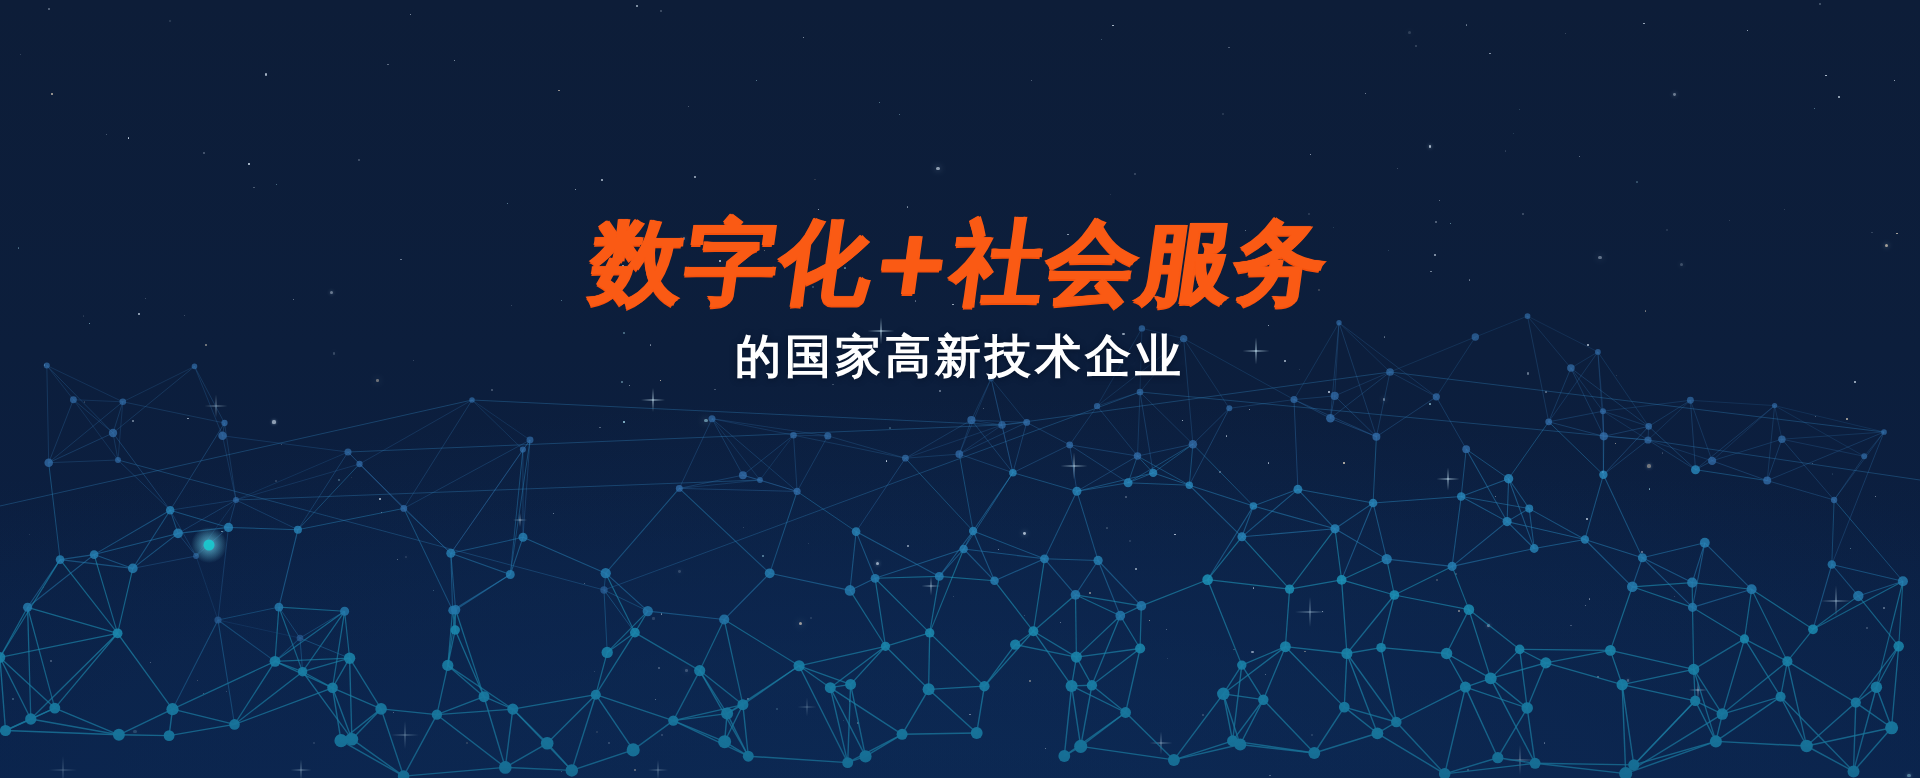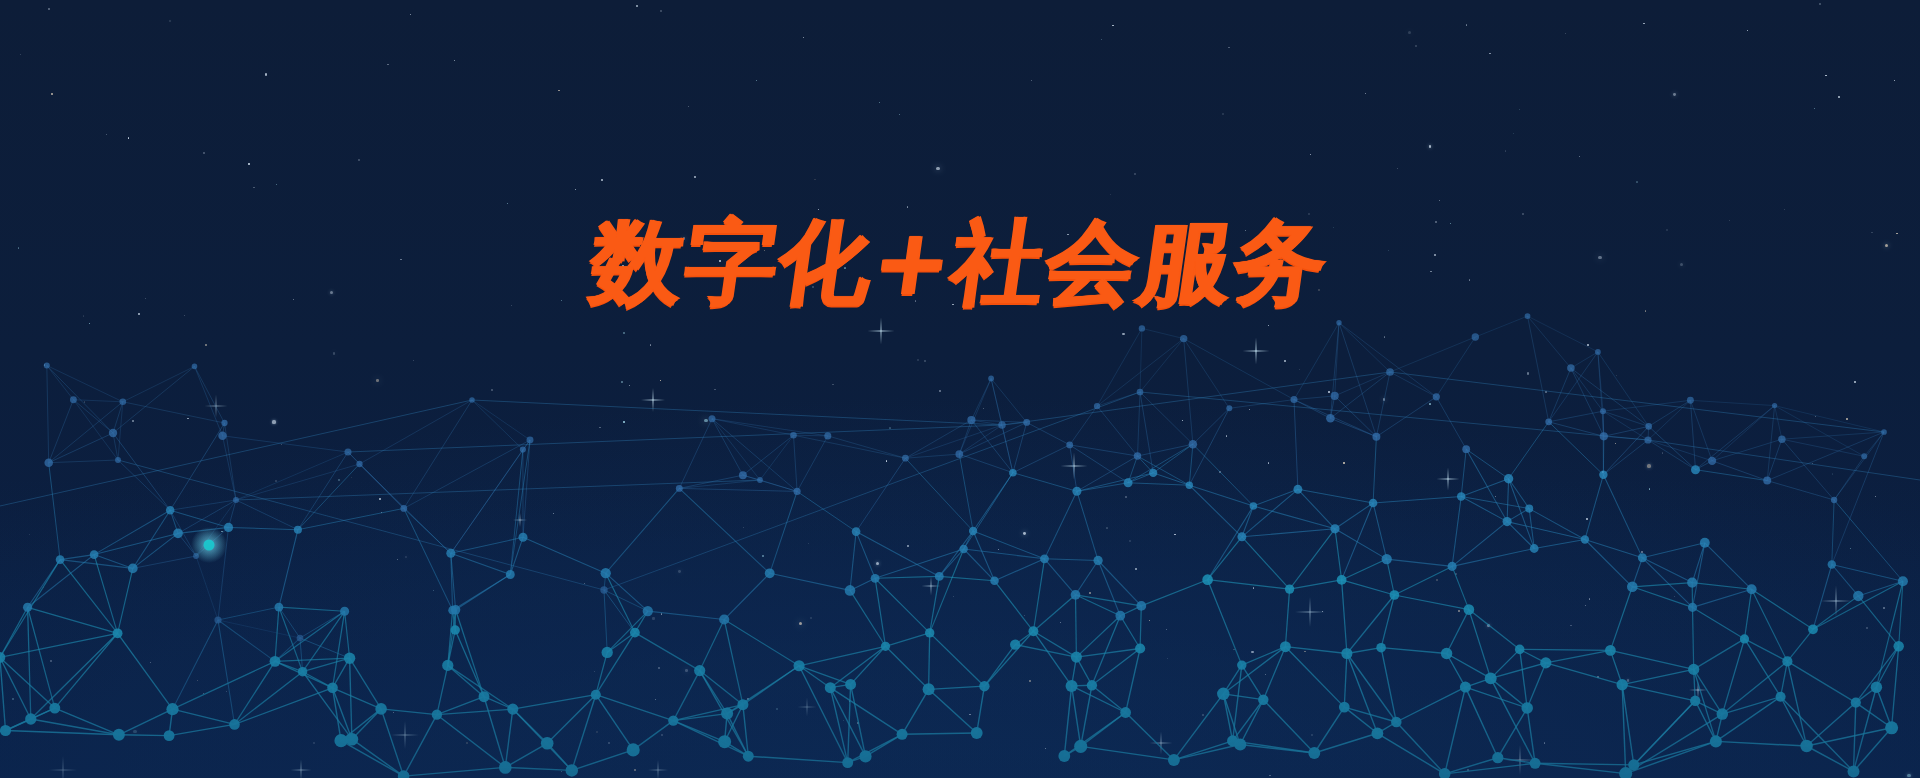--- a/index.html
+++ b/index.html
@@ -1282,15 +1282,16 @@
         <circle cx="1884.0" cy="432.0" r="2.85" fill="#3470ad" fill-opacity="0.68"></circle>
         <circle cx="209" cy="545" r="18" fill="url(#nodeGlow)"></circle>
         <circle cx="209" cy="545" r="5.5" fill="#1fd4d8"></circle>
       </g>
   </svg>
 
   <div id="bottomglow"></div>
 
   <div id="textblock">
     <div id="headline">数字化+社会服务</div>
+    <div id="subhead">的国家高新技术企业</div>
   </div>
 
 </div>
 
 </body></html>

